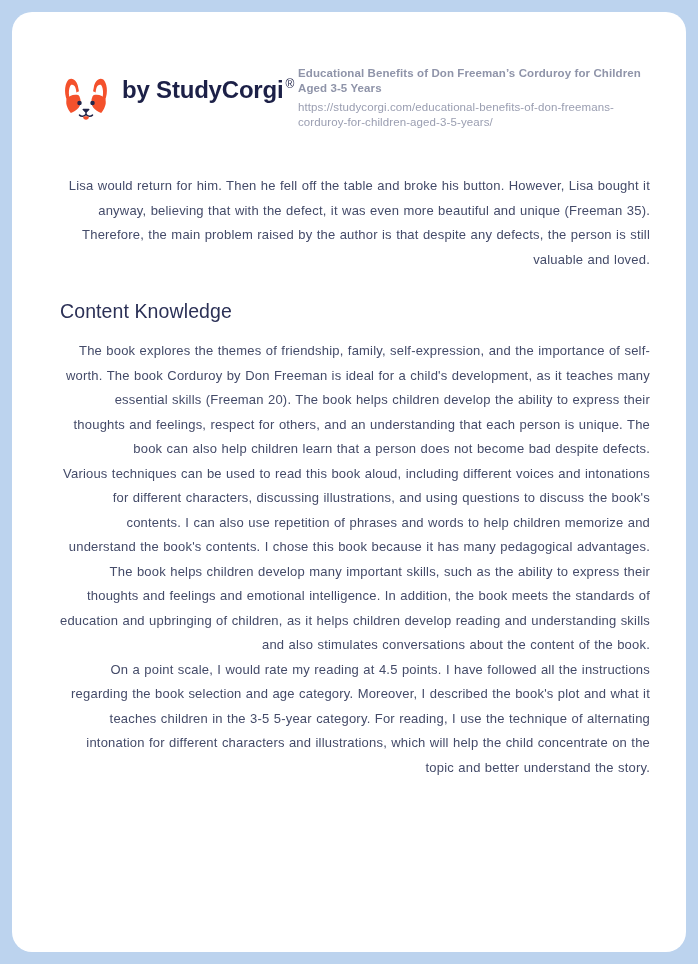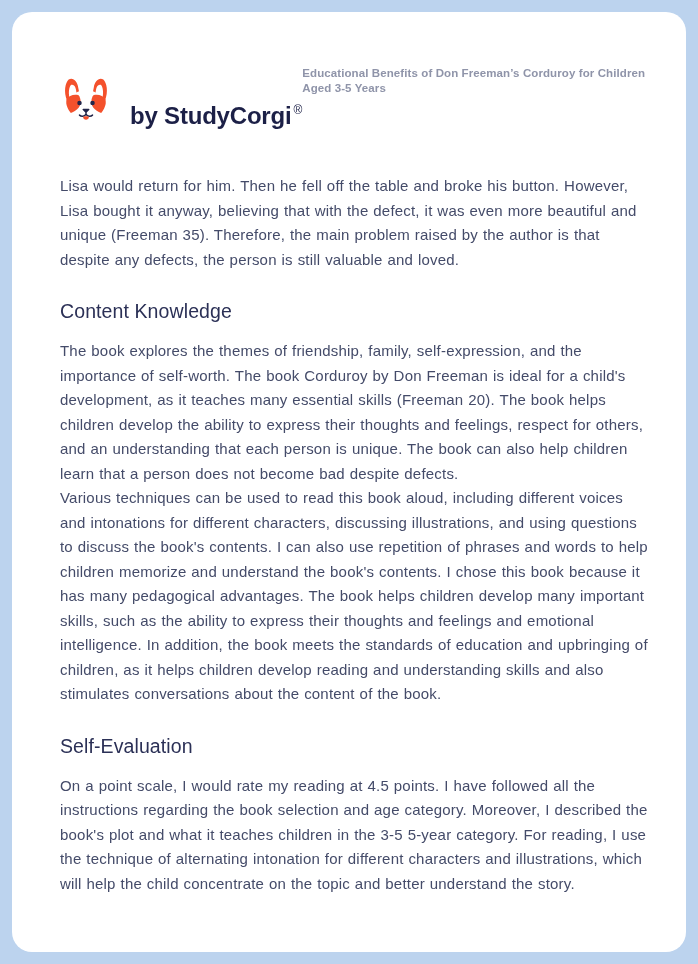--- a/index.html
+++ b/index.html
@@ -12,21 +12,21 @@
   .card {
     position: absolute;
     left: 12px; top: 12px; right: 12px; bottom: 12px;
     background: #ffffff;
     border-radius: 20px;
     padding: 54px 38px 0 48px;
     overflow: hidden;
   }
   
   .header { display: flex; justify-content: space-between; align-items: flex-start; }
-  .brand { display: flex; align-items: flex-end; gap: 18px; margin-top: 10px; }
+  .brand { display: flex; align-items: flex-start; gap: 10px; margin-top: 10px; }
   .brand svg { width: 52px; height: 54px; flex: 0 0 auto; }
   .brand-name {
     font-size: 24px;
     font-weight: 700;
     letter-spacing: -0.2px;
     color: #1c2047;
     white-space: nowrap;
   }
   .brand-reg {
     font-size: 12px;
@@ -48,26 +48,26 @@
     font-size: 11.5px;
     font-weight: 400;
     line-height: 15px;
     letter-spacing: 0.1px;
     color: #9a9eb1;
     overflow-wrap: break-word;
   }
   
   .main { margin-top: 44px; width: 590px; }
   .para {
-    font-size: 15px;
+    font-size: 13px;
     line-height: 24.5px;
     letter-spacing: 0.2px;
     word-spacing: 0.5px;
     color: #444b69;
-    text-align: left;
+    text-align: right;
   }
   .main h2 {
     font-size: 19.5px;
     font-weight: 400;
     letter-spacing: 0.1px;
     color: #2b3056;
     margin: 28px 0 16px 0;
   }
 </style>
 </head>
@@ -101,36 +101,36 @@
 
         <path d="M26.7 46.2 C26.7 45.1 33.3 45.1 33.3 46.2 C33.3 50.4 26.7 50.4 26.7 46.2 Z" fill="#f4512c"></path>
       </svg>
       <div>
         <span class="brand-name">by StudyCorgi</span><span class="brand-reg">®</span>
       </div>
     </div>
 
     <div class="header-meta">
       <div class="header-title">Educational Benefits of Don Freeman’s Corduroy for Children Aged 3-5 Years</div>
+      <div class="header-url">https://studycorgi.com/educational-benefits-of-don-freemans-corduroy-for-children-aged-3-5-years/</div>
     </div>
 
   </div>
 
   <div class="main">
     <p class="para">Lisa would return for him. Then he fell off the table and broke his button. However, Lisa bought it anyway, believing that with the defect, it was even more beautiful and unique (Freeman 35). Therefore, the main problem raised by the author is that despite any defects, the person is still valuable and loved.</p>
     <div id="sections">
   <section>
     <h2>Content Knowledge</h2>
     <p class="para">The book explores the themes of friendship, family, self-expression, and the importance of self-worth. The book Corduroy by Don Freeman is ideal for a child's development, as it teaches many essential skills (Freeman 20). The book helps children develop the ability to express their thoughts and feelings, respect for others, and an understanding that each person is unique. The book can also help children learn that a person does not become bad despite defects.</p>
   </section>
 
   <section>
     <p class="para">Various techniques can be used to read this book aloud, including different voices and intonations for different characters, discussing illustrations, and using questions to discuss the book's contents. I can also use repetition of phrases and words to help children memorize and understand the book's contents. I chose this book because it has many pedagogical advantages. The book helps children develop many important skills, such as the ability to express their thoughts and feelings and emotional intelligence. In addition, the book meets the standards of education and upbringing of children, as it helps children develop reading and understanding skills and also stimulates conversations about the content of the book.</p>
   </section>
 
   <section>
-    <h2>Self-Evaluation</h2>
     <p class="para">On a point scale, I would rate my reading at 4.5 points. I have followed all the instructions regarding the book selection and age category. Moreover, I described the book's plot and what it teaches children in the 3-5 5-year category. For reading, I use the technique of alternating intonation for different characters and illustrations, which will help the child concentrate on the topic and better understand the story.</p>
   </section>
 </div>
   </div>
 
 </div>
 
 </body></html>

